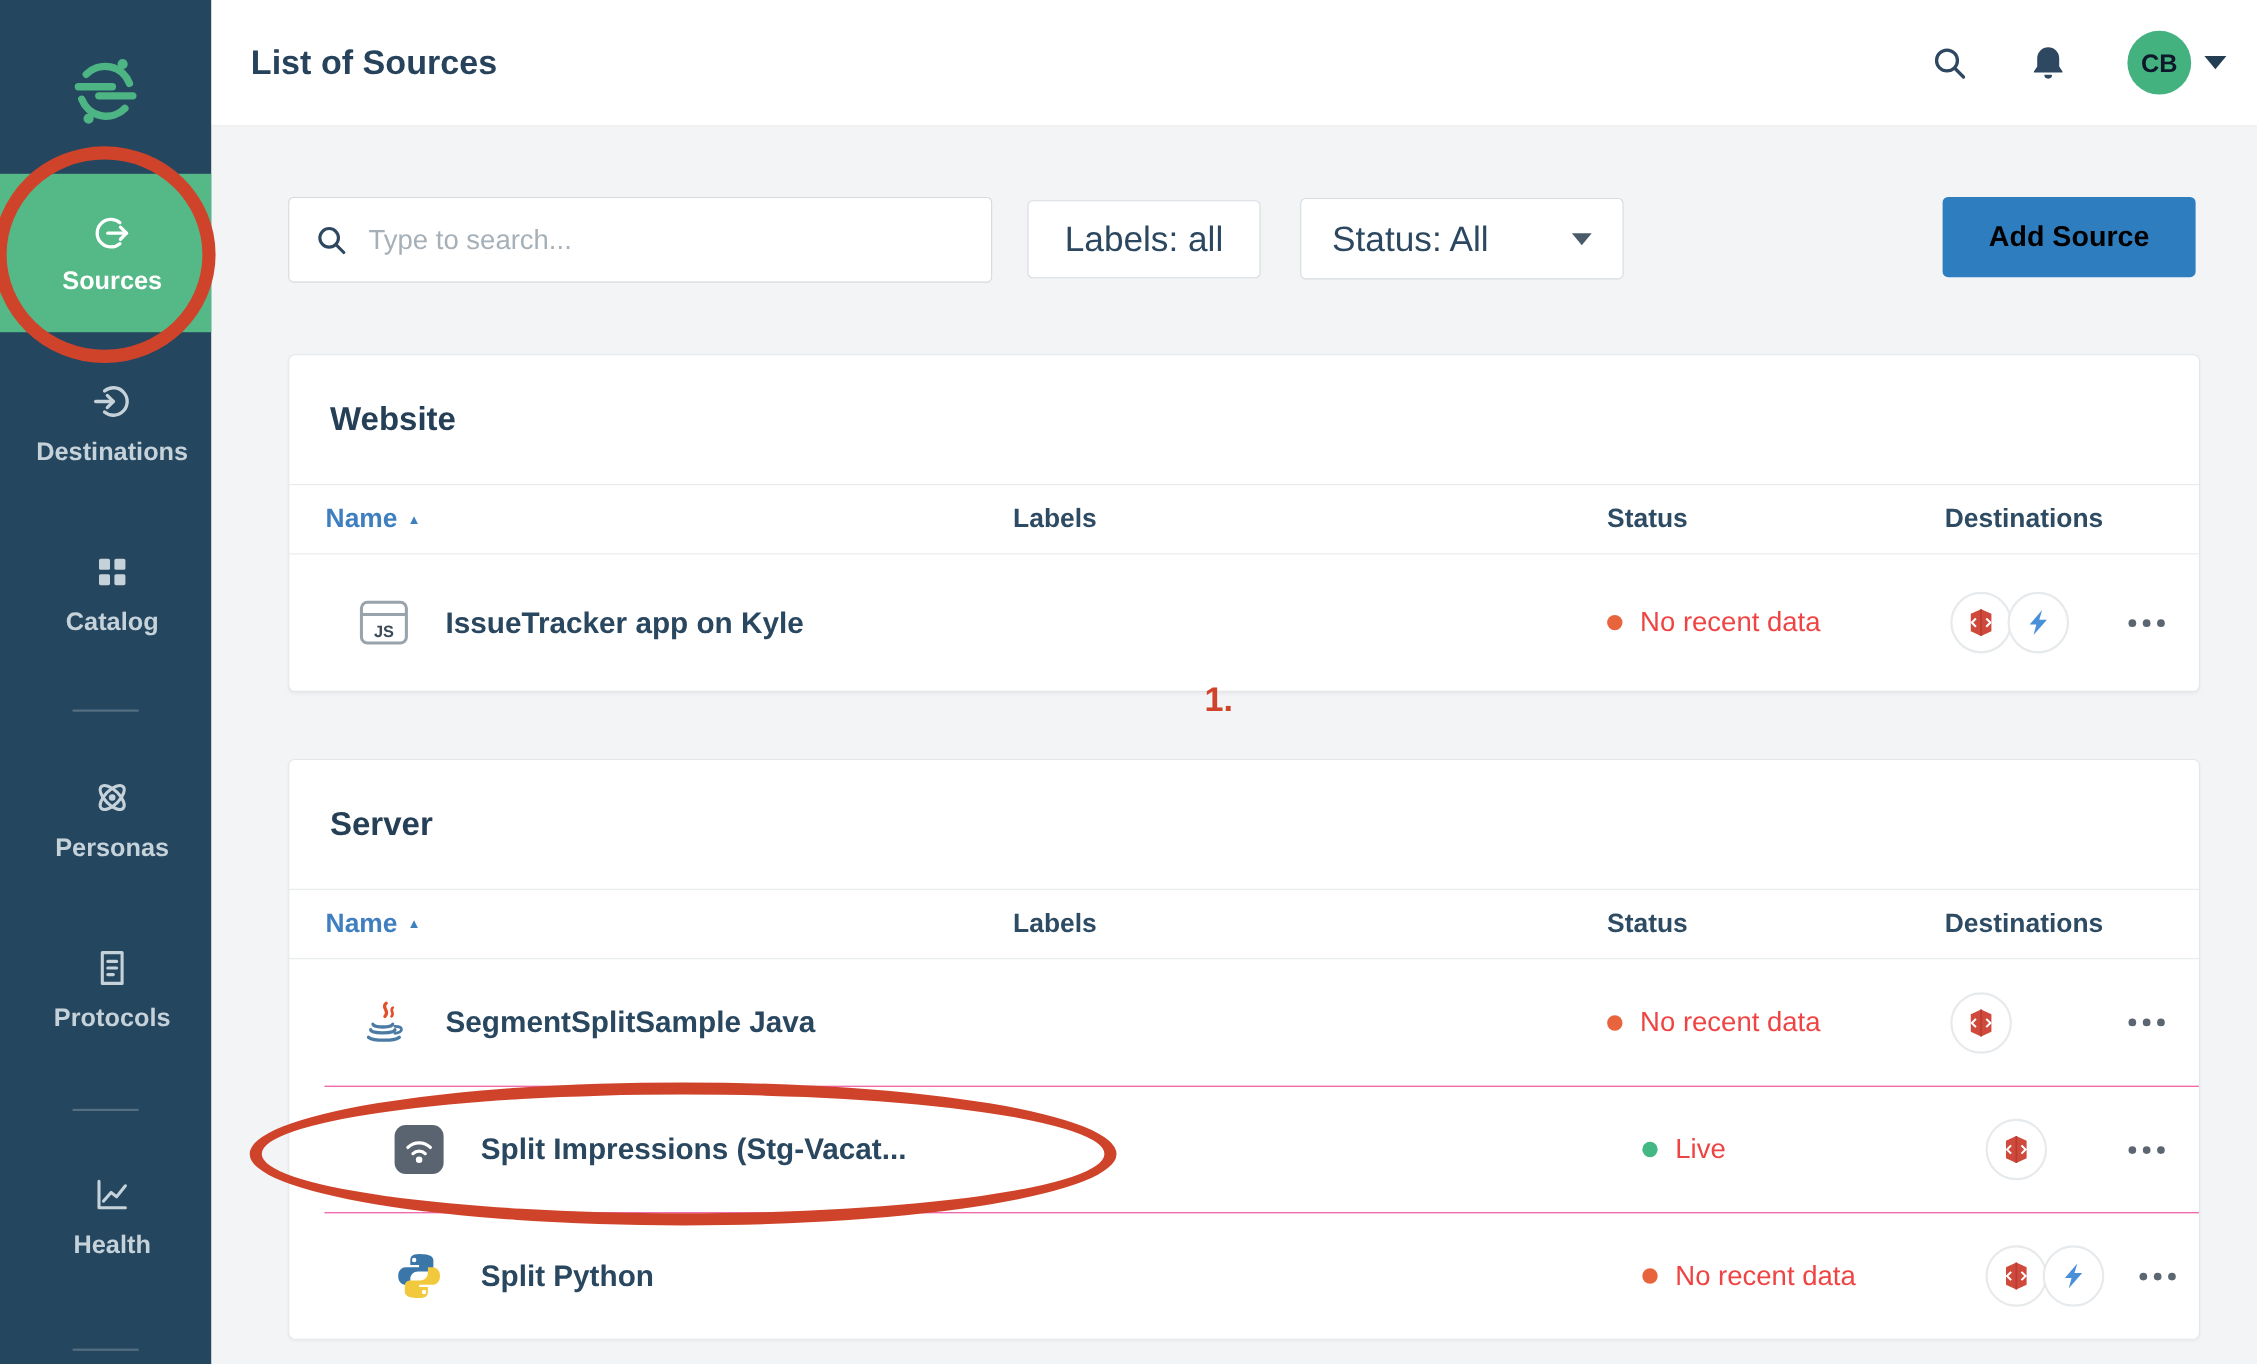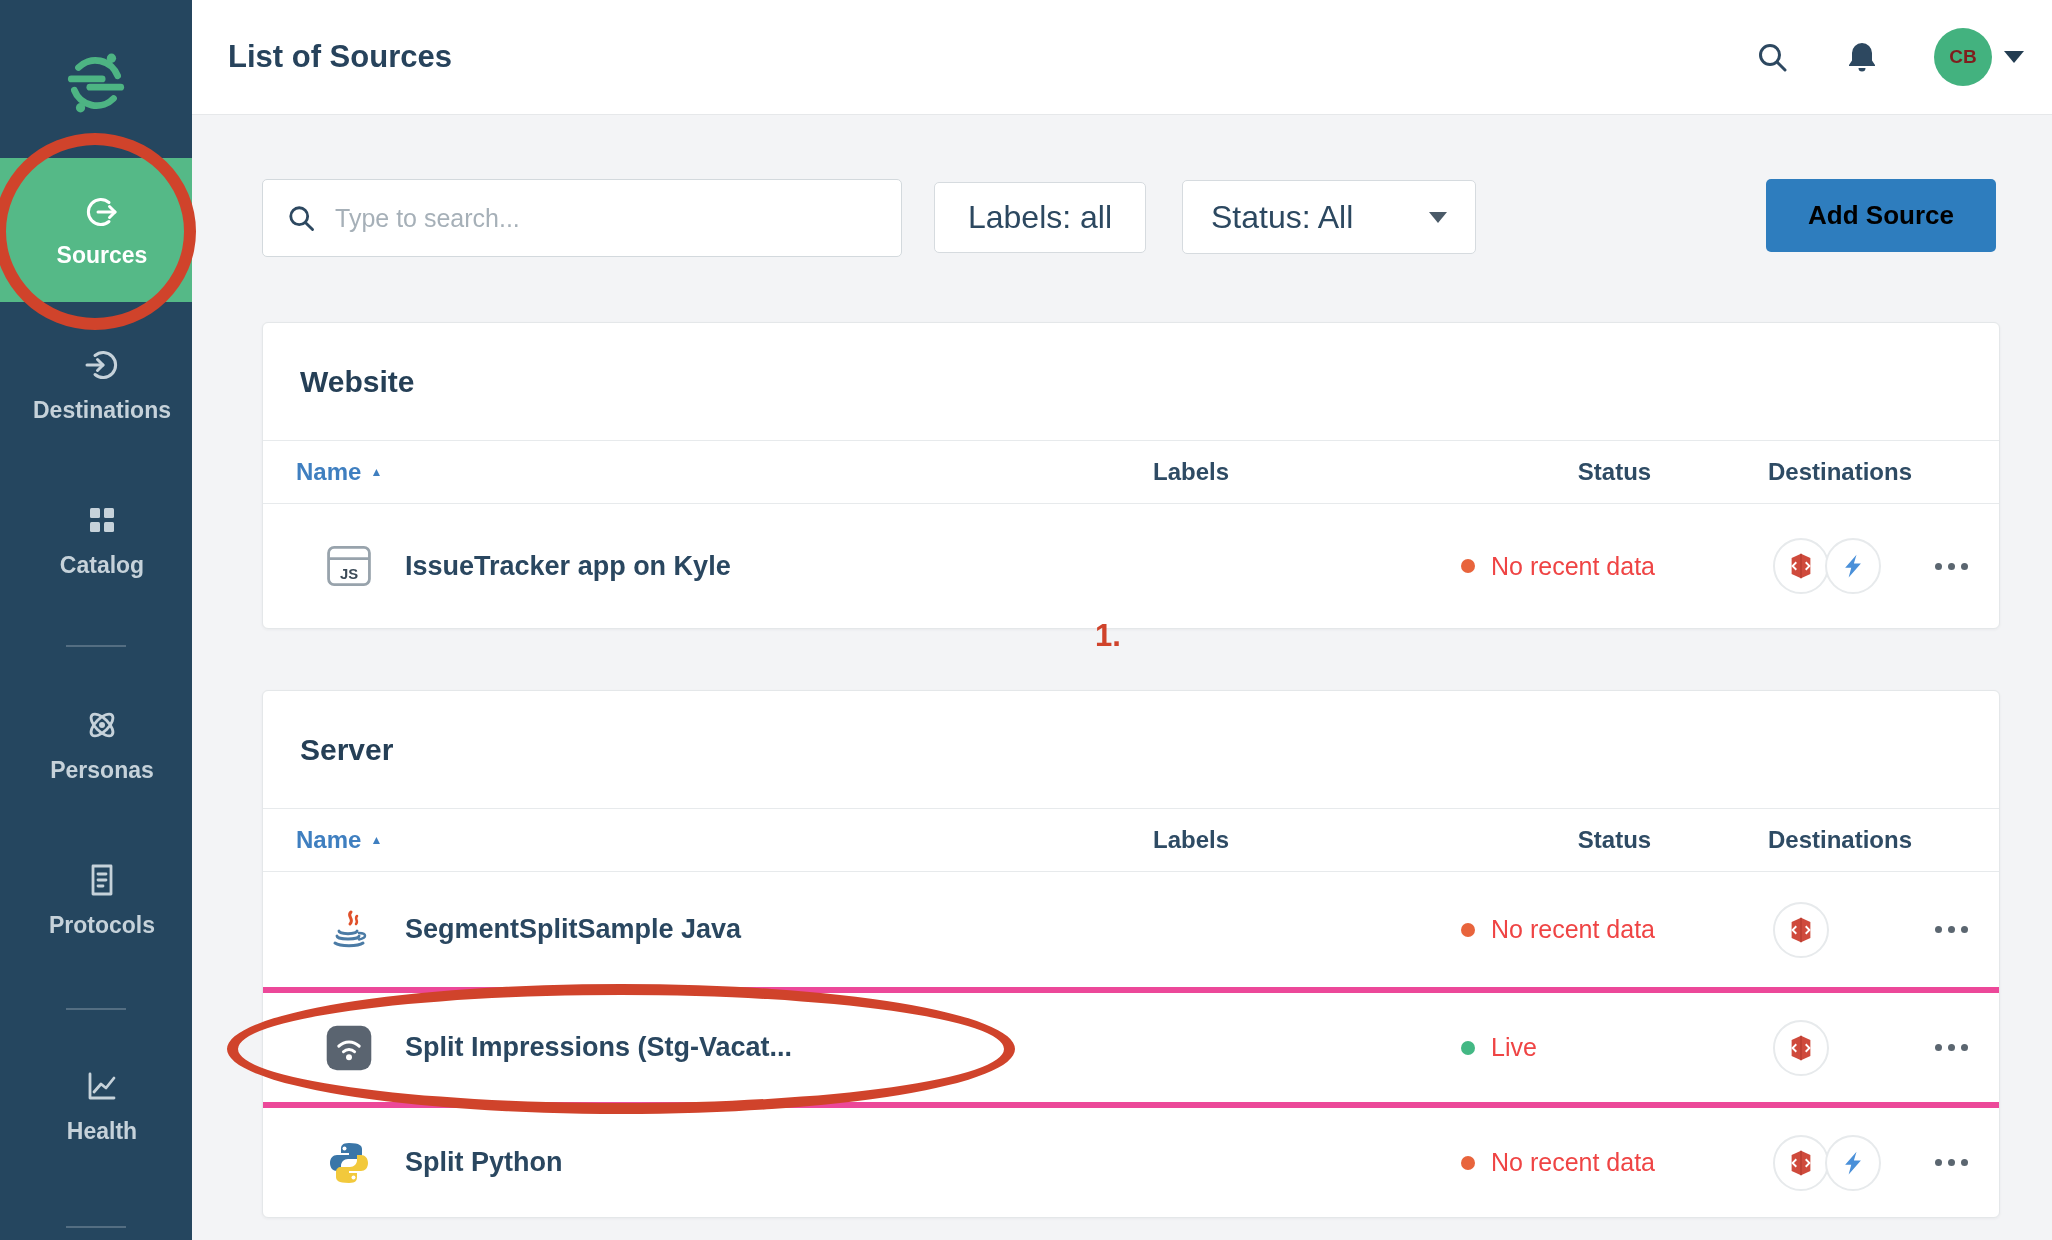--- a/index.html
+++ b/index.html
@@ -17,21 +17,21 @@
   .nav-icon { width:40px; height:40px; display:block; }
   .side-divider { position:absolute; left:66px; width:60px; height:2px; background:rgba(255,255,255,0.22); }
 
   
   .header { position:absolute; left:192px; top:0; right:0; height:115px; background:#ffffff;
             border-bottom:1px solid #e6e8ea; display:flex; align-items:center; z-index:1; }
   .page-title { margin-left:36px; font-size:31px; font-weight:700; color:#27435c; }
   .header-right { margin-left:auto; margin-right:28px; display:flex; align-items:center; gap:54px; }
   .hdr-icon-btn { background:none; border:none; cursor:pointer; display:flex; align-items:center; }
   .avatar-wrap { display:flex; align-items:center; gap:12px; cursor:pointer; }
-  .avatar { width:58px; height:58px; border-radius:50%; background:#43b27f; color:#7f1d1d; font-size:19px; font-weight:700;
+  .avatar { width:58px; height:58px; border-radius:50%; background:#43b27f; color:#0f172a; font-size:23px; font-weight:700;
             display:flex; align-items:center; justify-content:center; }
   .caret-down { width:0; height:0; border-left:10px solid transparent; border-right:10px solid transparent;
                 border-top:12px solid #233d52; }
 
   
   .search-box { position:absolute; left:262px; top:179px; width:640px; height:78px; background:#fff;
                 border:1px solid #d3d9dd; border-radius:5px; display:flex; align-items:center; padding:0 22px; gap:18px; z-index:1; }
   .search-box input { border:none; outline:none; flex:1; font-size:25px; color:#333; background:transparent;
                       font-family:"Liberation Sans", sans-serif; }
   .search-box input::placeholder { color:#a6b0b8; }
@@ -49,27 +49,27 @@
   
   .card { position:absolute; left:262px; width:1738px; background:#fff; border:1px solid #e4e7e9; border-radius:6px;
           box-shadow:0 1px 3px rgba(30,45,60,0.05); z-index:1; }
   .card-website { top:322px; height:307px; }
   .card-server  { top:690px; height:528px; }
   .card-title-row { height:117px; display:flex; align-items:center; padding-left:37px; }
   .card-title { font-size:30px; font-weight:700; color:#253f56; }
   .grid-row { display:grid; grid-template-columns:625px 540px 307px 1fr 96px; align-items:center; padding-left:33px; }
   .cols-header { height:64px; border-top:1px solid #e7eaec; border-bottom:1px solid #e7eaec;
                  font-size:24px; font-weight:700; color:#2e4b64; }
-  .col-head { white-space:nowrap;text-align:center; }
+  .col-head { white-space:nowrap; }
   .col-name-head { color:#3f7fc0; display:flex; align-items:center; gap:9px; cursor:pointer; }
   .sort-caret { font-size:12px; color:#3f7fc0; line-height:1; }
   .data-row { cursor:pointer; }
   .row-w { height:124px; }
   .row-s { height:115px; }
-  .row-s + .row-s { border-top:6px solid #ec4899; }
+  .row-s + .row-s { border-top:1px solid #ec4899;margin-left:32px; }
   .name-cell { display:flex; align-items:center; gap:28px; }
   .src-icon { width:56px; height:56px; margin-left:25px; display:flex; align-items:center; justify-content:center; flex:none; }
   .row-name { font-size:27px; font-weight:700; color:#2a4760; white-space:nowrap; }
   .status-cell { display:flex; align-items:center; gap:16px; font-size:25px; color:#ef4444; }
   .dot { width:14px; height:14px; border-radius:50%; flex:none; }
   .dest-cell { display:flex; align-items:center; padding-left:5px; }
   .badge { width:56px; height:56px; border-radius:50%; background:#fff; border:2px solid #e7eaec;
            display:flex; align-items:center; justify-content:center; flex:none; }
   .badge + .badge { margin-left:-4px; }
   .menu-dots { display:flex; gap:6px; justify-content:center; cursor:pointer; padding:14px 0; }

